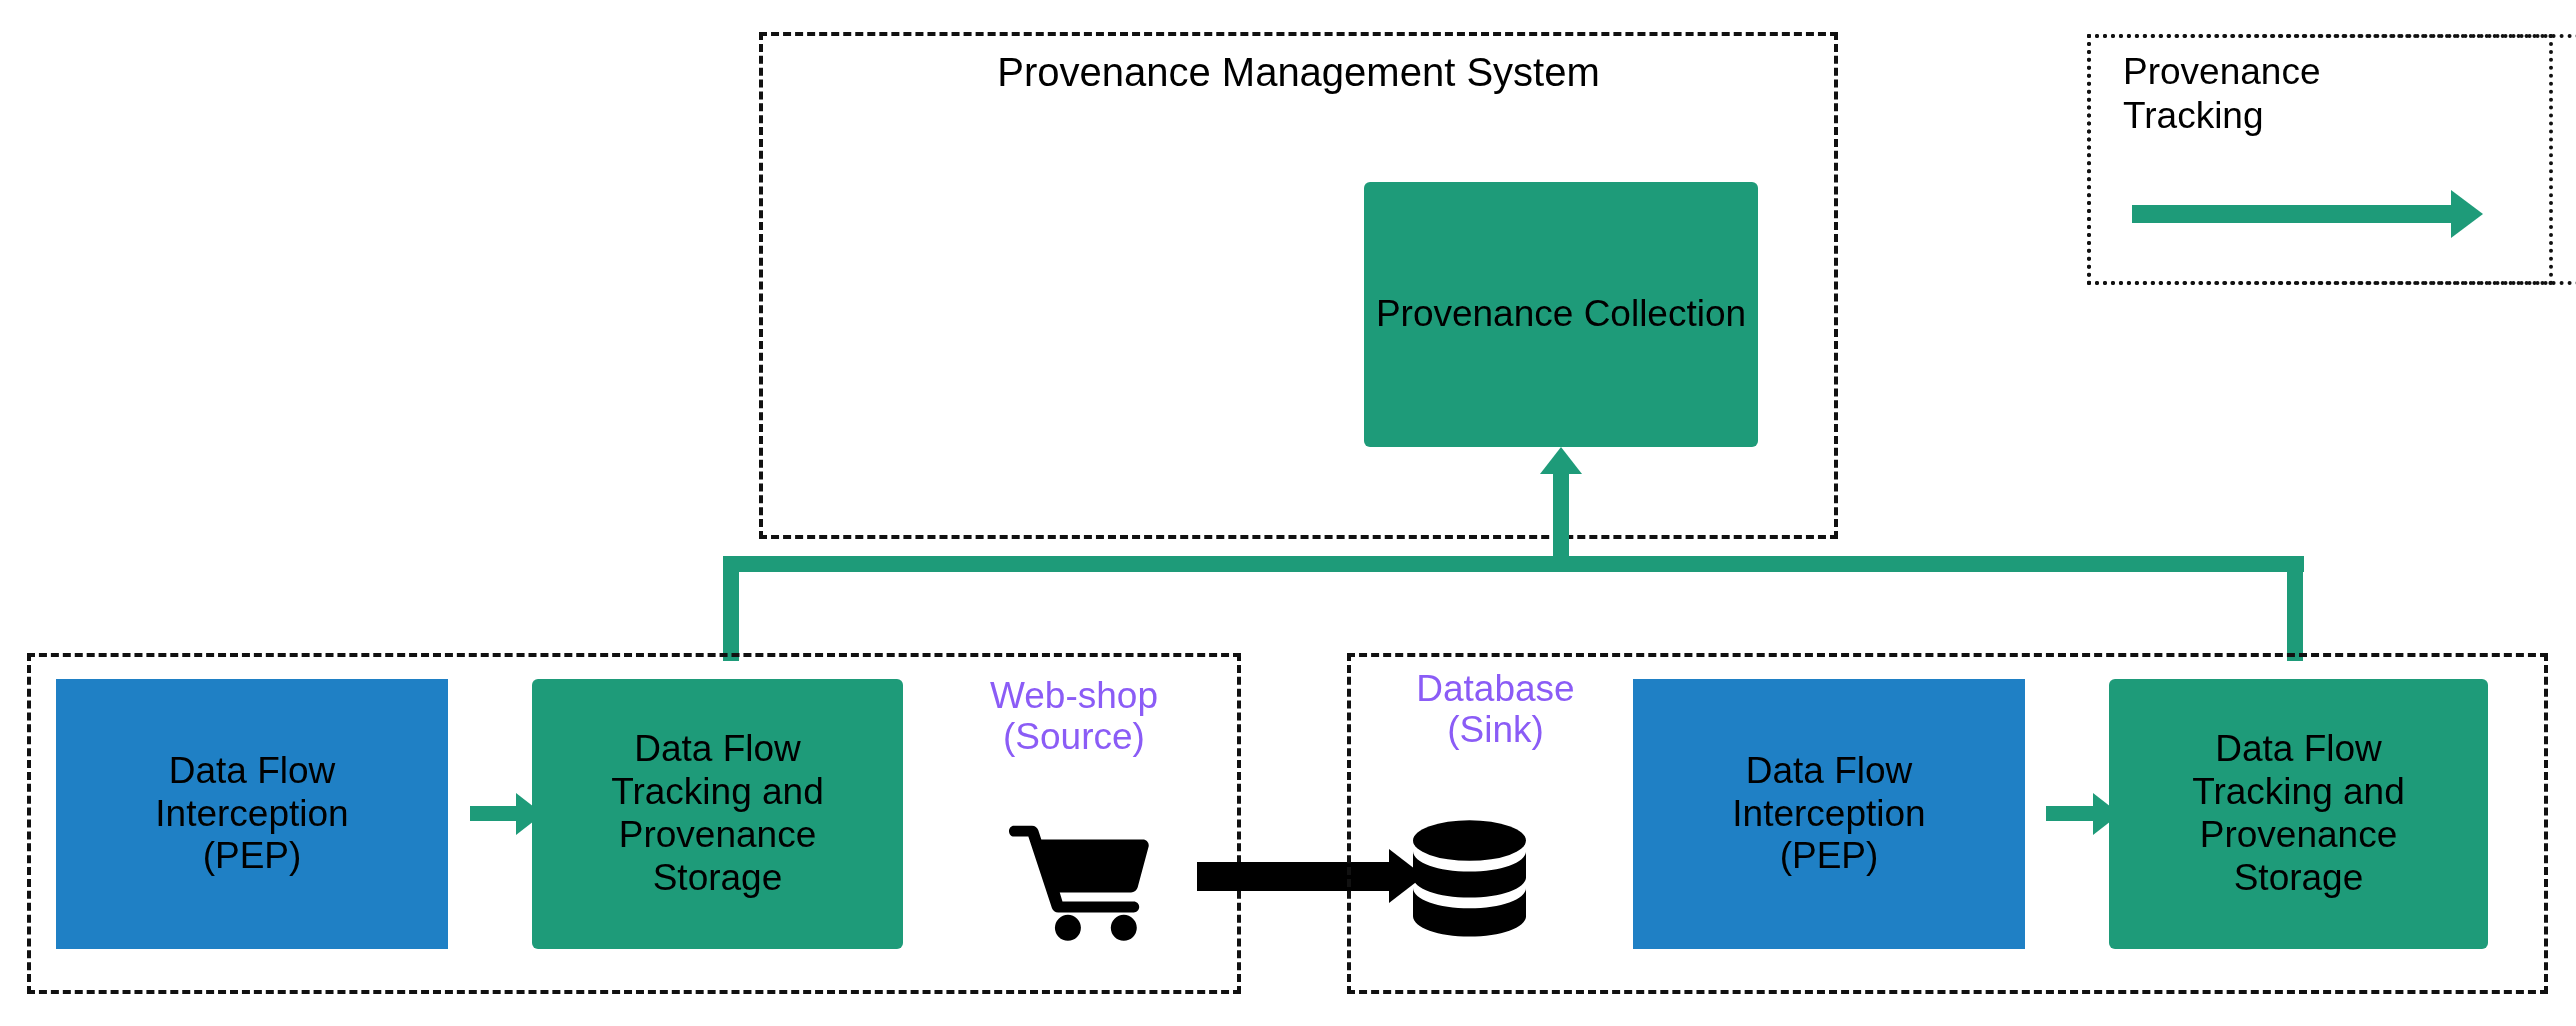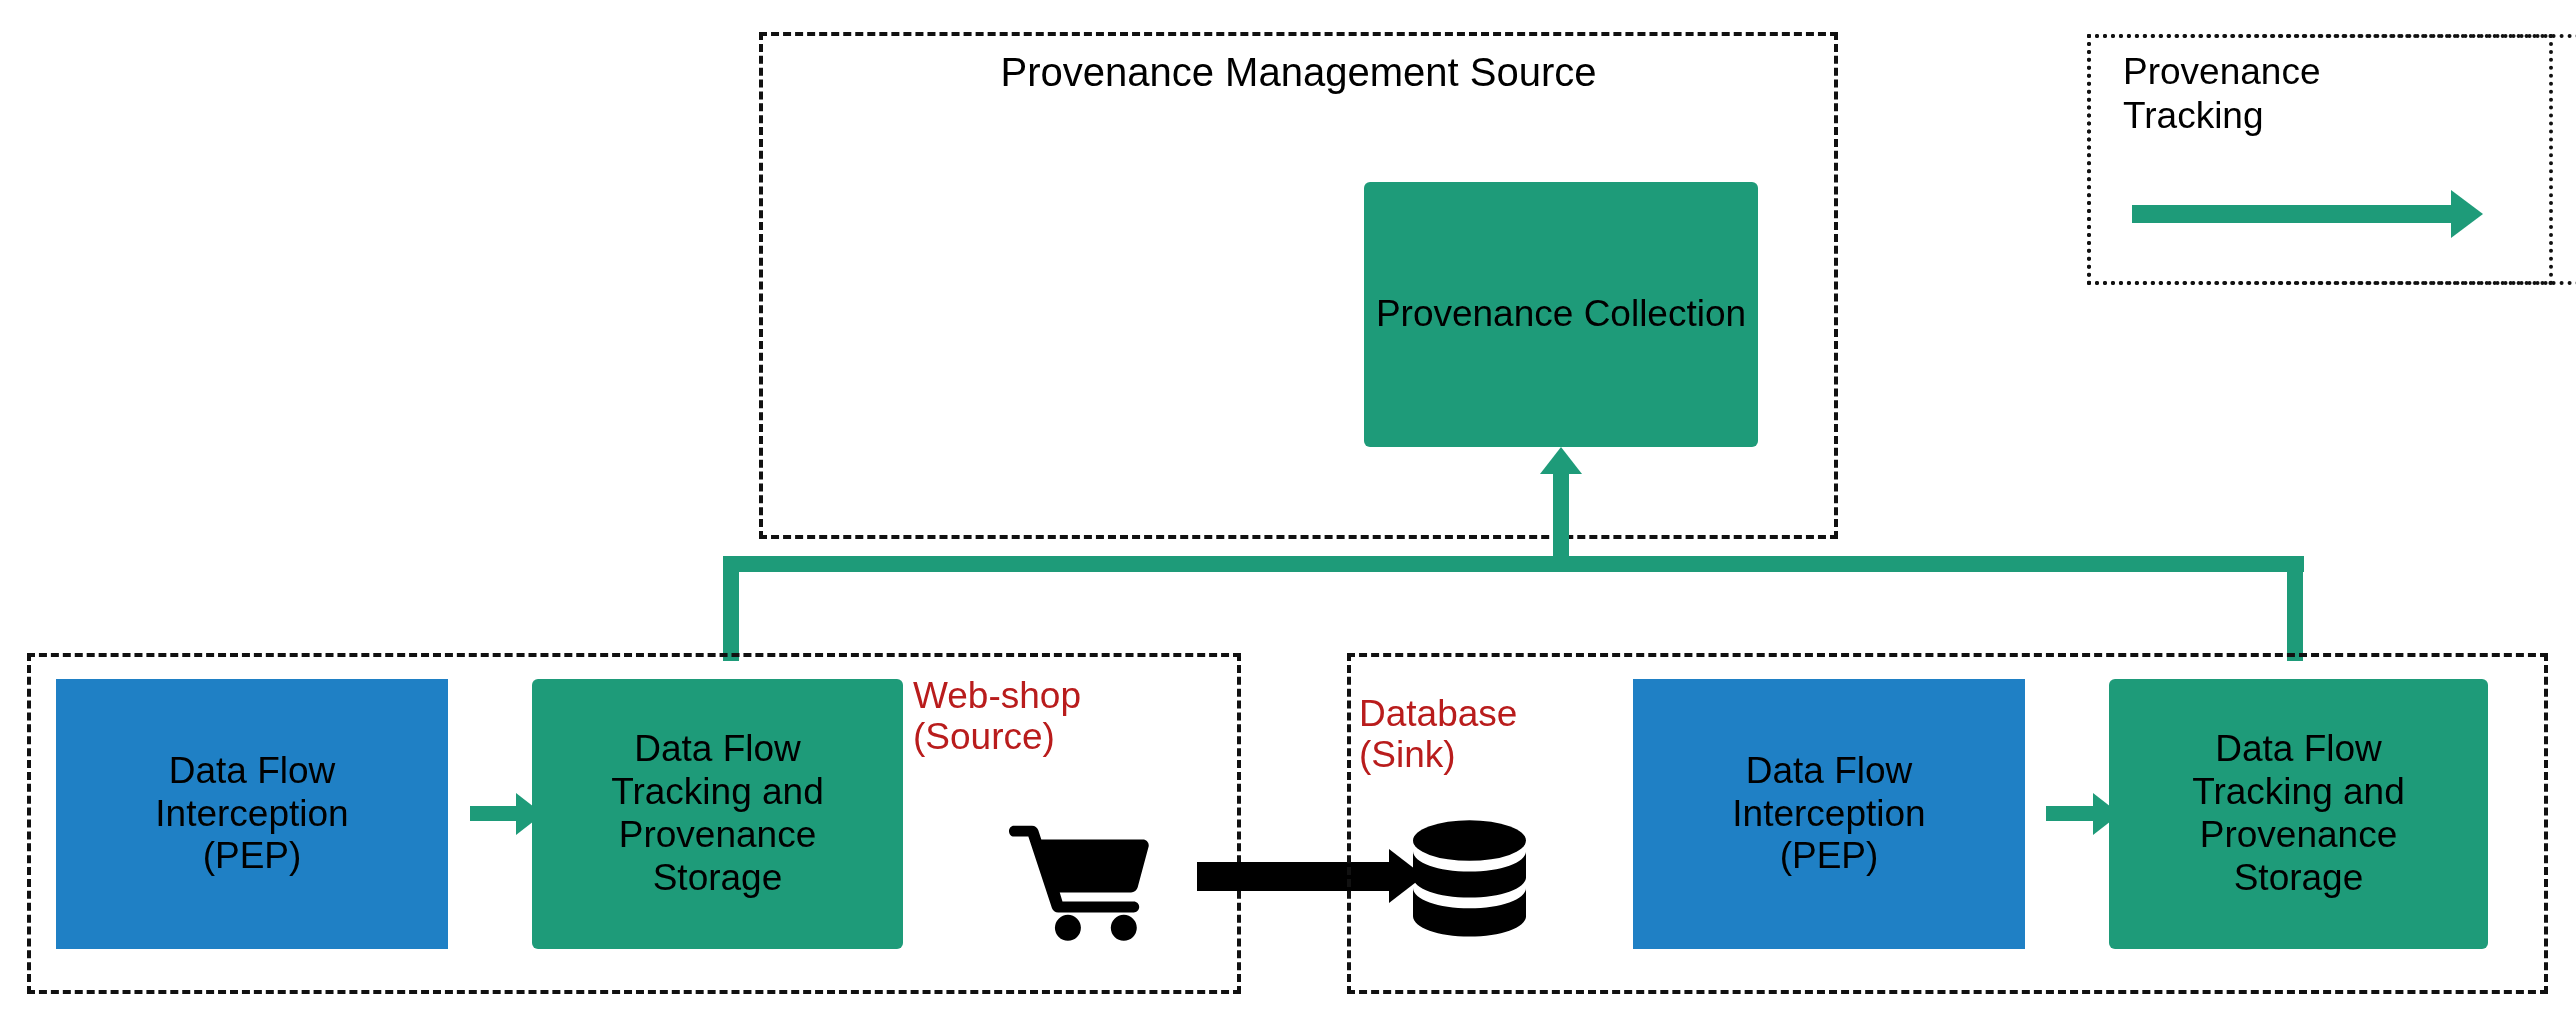--- a/index.html
+++ b/index.html
@@ -23,21 +23,21 @@
     display:flex;align-items:center;justify-content:center;
     text-align:center;color:#000000;line-height:1.16;
     font-size:37px;
     padding:3.2px 4.8px;
   }
   .node.blue{background:#1F80C5;}
   .node.green{background:#1E9B79;border-radius:6px;}
 
   
   .label{
-    color:#b91c1c;line-height:1.12;
+    color:#8b5cf6;text-align:center;line-height:1.12;
     font-size:37px;white-space:pre-line;
   }
   .title{
     color:#000000;text-align:center;font-size:40px;line-height:1.1;
   }
   .legend-label{
     color:#000000;text-align:left;font-size:37px;line-height:1.18;
     white-space:pre-line;
   }
 
@@ -74,21 +74,21 @@
   
   .icon{display:block;}
 </style>
 </head>
 <body>
 
 <div id="canvas">
 
   <div class="abs group-dashed" style="left:759px;top:32px;width:1079px;height:507px;"></div>
 
-  <div class="abs title" style="left:759px;top:50px;width:1079px;">Provenance Management Source</div>
+  <div class="abs title" style="left:759px;top:50px;width:1079px;">Provenance Management System</div>
 
   <div class="abs node green" style="left: 1364px; top: 182px; width: 394px; height: 265px; white-space: pre-line;">Provenance Collection</div>
 
   <div class="abs vline" style="left:1553px;top:474px;width:16px;height:90px;"></div>
   <div class="abs tri-up" style="left:1540px;top:447px;"></div>
 
   <div class="abs legend-box" style="left:2087px;top:34px;width:806px;height:251px;"></div>
   <div class="abs legend-box" style="left:2087px;top:34px;width:466px;height:251px;"></div>
 
   <div class="abs legend-label" style="left: 2123px; top: 50px; width: 418px; white-space: pre-line;">Provenance
@@ -122,21 +122,21 @@
     <path fill="#000000" d="M1.6 1.2h6.0c1.0 0 1.8 0.6 2.1 1.5l1.0 3.1h33.6c1.3 0 2.2 1.2 1.9 2.4l-3.6 13.4c-0.3 1.0-1.2 1.7-2.2 1.7H16.8l0.9 3.0h23.6c1.0 0 1.8 0.8 1.8 1.8s-0.8 1.8-1.8 1.8H16.3c-1.0 0-1.8-0.6-2.1-1.5L6.4 4.8H1.6C0.7 4.8 0 4.0 0 3.0S0.7 1.2 1.6 1.2z"></path>
     <circle fill="#000000" cx="19.5" cy="35.0" r="4.3"></circle>
     <circle fill="#000000" cx="38.0" cy="35.0" r="4.3"></circle>
   </svg>
 
   <div class="abs hline-black" style="left:1197px;top:862px;width:197px;height:29px;"></div>
   <div class="abs tri-right-black" style="left:1389px;top:849px;"></div>
 
   <div class="abs group-dashed" style="left:1347px;top:653px;width:1201px;height:341px;"></div>
 
-  <div class="abs label" style="left: 1359px; top: 693px; width: 273px; white-space: pre-line;">Database
+  <div class="abs label" style="left: 1359px; top: 668px; width: 273px; white-space: pre-line;">Database
 (Sink)</div>
 
   <svg class="abs icon" style="left:1413px;top:820px;" width="113" height="119" viewBox="0 0 40 42">
     <ellipse fill="#000000" cx="20" cy="7.2" rx="20" ry="7.2"></ellipse>
     <path fill="#000000" d="M0 11.0v9.2c0 4.0 9.0 7.2 20 7.2s20-3.2 20-7.2V11.0c0 4.0-9.0 7.2-20 7.2S0 15.0 0 11.0z"></path>
     <path fill="#000000" d="M0 24.0v10.0c0 4.0 9.0 7.2 20 7.2s20-3.2 20-7.2V24.0c0 4.0-9.0 7.2-20 7.2S0 28.0 0 24.0z"></path>
   </svg>
 
   <div class="abs node blue" style="left: 1633px; top: 679px; width: 392px; height: 270px; white-space: pre-line;">Data Flow
 Interception

